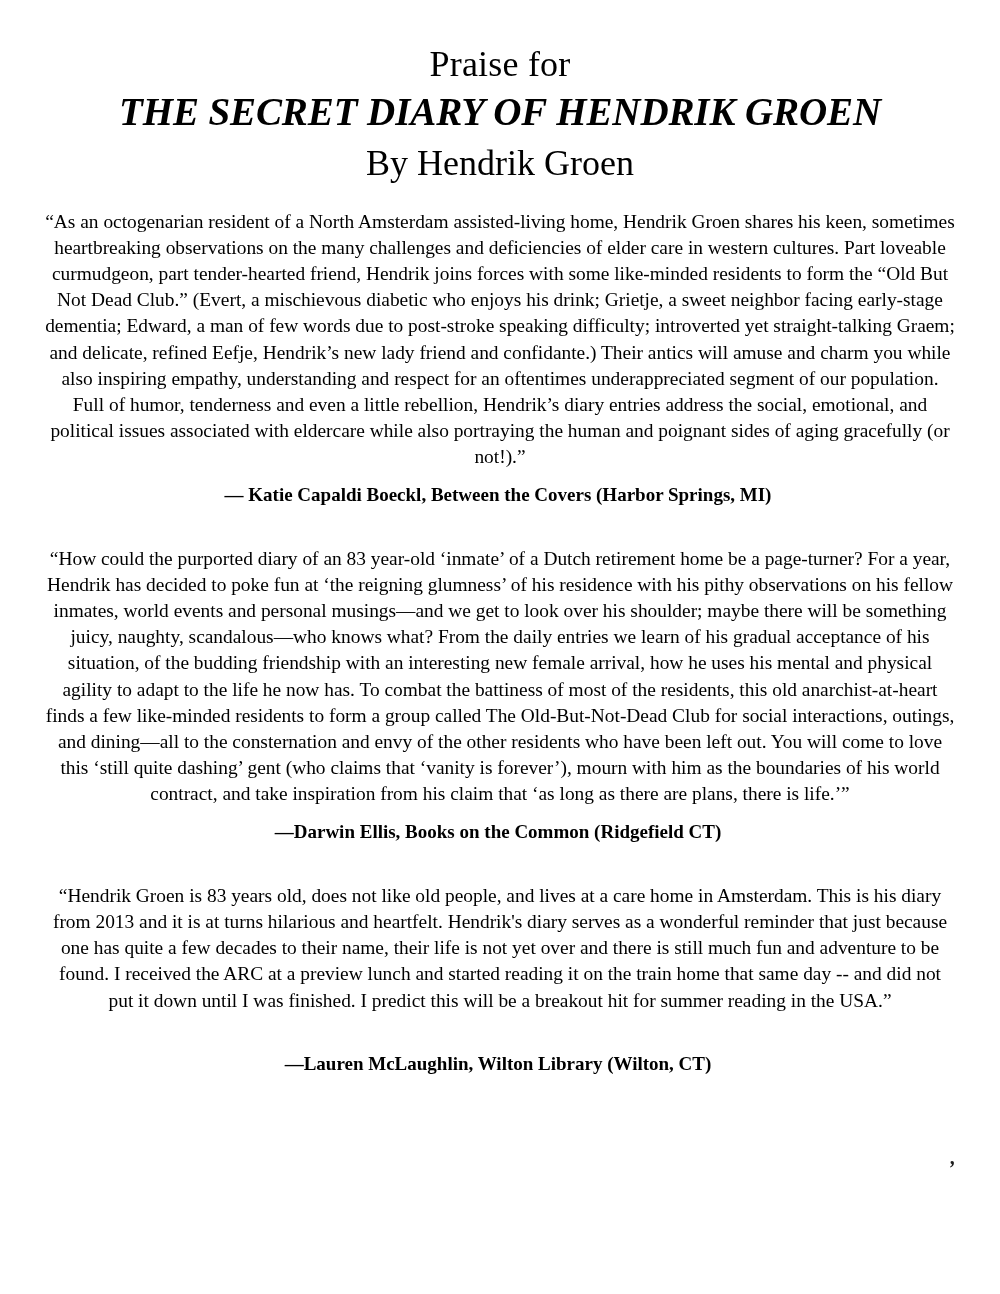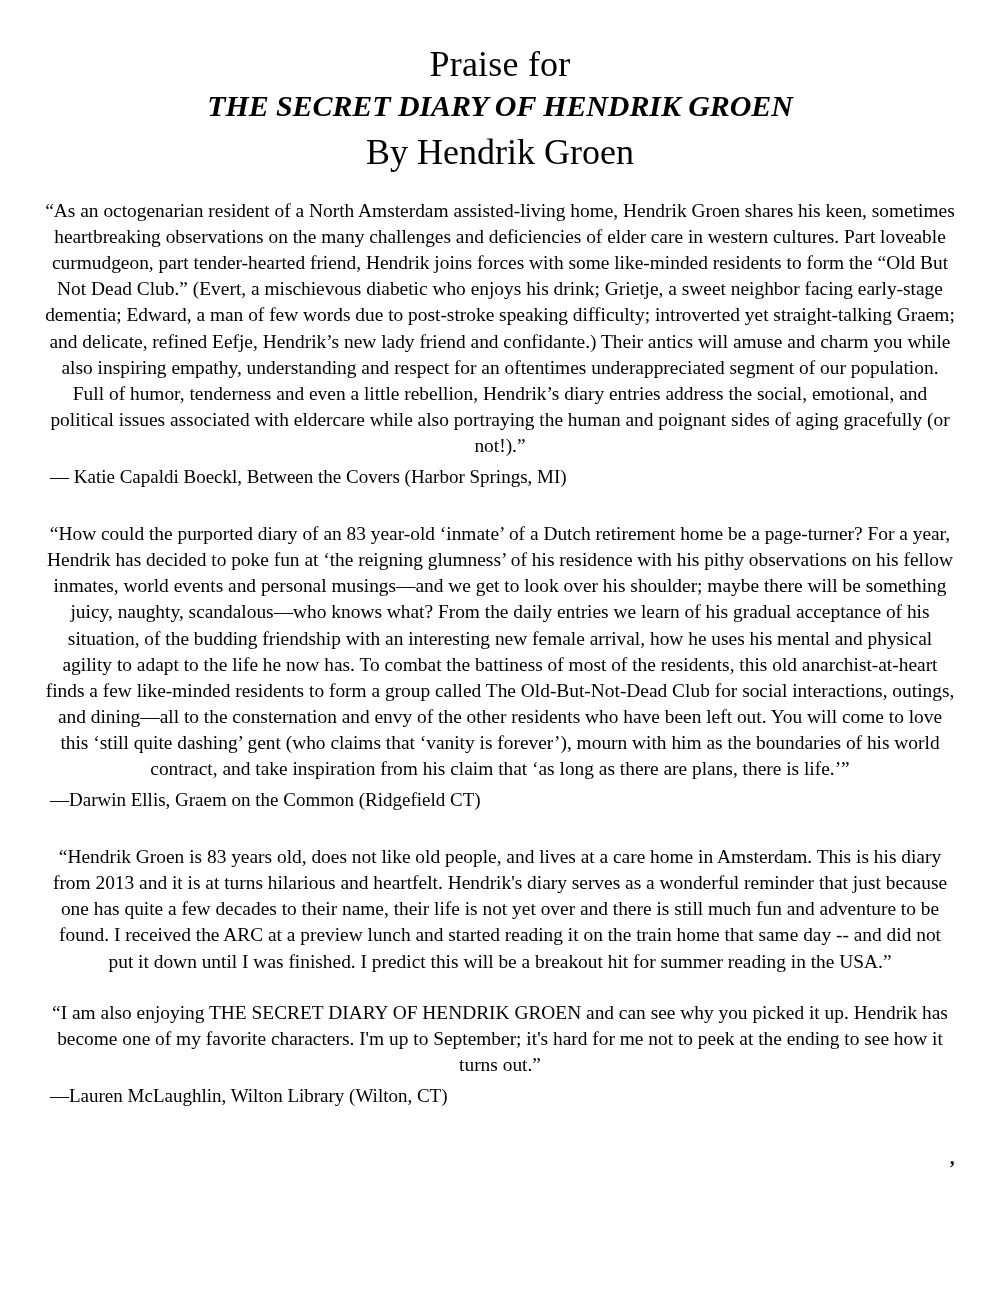--- a/index.html
+++ b/index.html
@@ -33,21 +33,21 @@
   }
   .praise-for {
     font-size: 36px;
     font-weight: normal;
     font-style: normal;
     line-height: 1.12;
     letter-spacing: 0.2px;
     margin: 0;
   }
   .book-title {
-    font-size: 30px;
+    font-size: 39px;
     font-weight: bold;
     font-style: italic;
     line-height: 1.22;
     letter-spacing: -0.1px;
     margin: 4px 0 0 0;
     white-space: nowrap;
   }
   .byline {
     font-size: 36px;
     font-weight: normal;
@@ -65,23 +65,23 @@
   .review-body {
     font-size: 19.4px;
     line-height: 26.1px;
     text-align: center;
     margin: 0;
     -webkit-font-smoothing: antialiased;
   }
   .review-attrib {
     font-size: 19px;
     line-height: 26.1px;
-    font-weight: normal;
-    text-align: left;
-    margin: 5px;
+    font-weight: bold;
+    text-align: center;
+    margin: 12px;
     padding-right: 4px;
   }
   .gap-1 { height: 26px; }
   .gap-2 { height: 26px; }
   .gap-3 { height: 25px; }
 
   
   .ink-artifact {
     position: absolute;
     left: 948px;
@@ -113,33 +113,32 @@
 
       <div class="review">
         <p class="review-body">“As an octogenarian resident of a North Amsterdam assisted-living home, Hendrik Groen shares his keen, sometimes heartbreaking observations on the many challenges and deficiencies of elder care in western cultures. Part loveable curmudgeon, part tender-hearted friend, Hendrik joins forces with some like-minded residents to form the “Old But Not Dead Club.” (Evert, a mischievous diabetic who enjoys his drink; Grietje, a sweet neighbor facing early-stage dementia; Edward, a man of few words due to post-stroke speaking difficulty; introverted yet straight-talking Graem; and delicate, refined Eefje, Hendrik’s new lady friend and confidante.) Their antics will amuse and charm you while also inspiring empathy, understanding and respect for an oftentimes underappreciated segment of our population. Full of humor, tenderness and even a little rebellion, Hendrik’s diary entries address the social, emotional, and political issues associated with eldercare while also portraying the human and poignant sides of aging gracefully (or not!).”</p>
         <p class="review-attrib">— Katie Capaldi Boeckl, Between the Covers (Harbor Springs, MI)</p>
       </div>
 
       <div class="gap-1"></div>
 
       <div class="review">
         <p class="review-body">“How could the purported diary of an 83 year-old ‘inmate’ of a Dutch retirement home be a page-turner?  For a year, Hendrik has decided to poke fun at ‘the reigning glumness’ of his residence with his pithy observations on his fellow inmates, world events and personal musings—and we get to look over his shoulder; maybe there will be something juicy, naughty, scandalous—who knows what?  From the daily entries we learn of his gradual acceptance of his situation, of the budding friendship with an interesting new female arrival, how he uses his mental and physical agility to adapt to the life he now has.  To combat the battiness of most of the residents, this old anarchist-at-heart finds a few like-minded residents to form a group called The Old-But-Not-Dead Club for social interactions, outings, and dining—all to the consternation and envy of the other residents who have been left out. You will come to love this ‘still quite dashing’ gent (who claims that ‘vanity is forever’), mourn with him as the boundaries of his world contract, and take inspiration from his claim that ‘as long as there are plans, there is life.’”</p>
-        <p class="review-attrib">—Darwin Ellis, Graem on the Common (Ridgefield CT)</p>
+        <p class="review-attrib">—Darwin Ellis, Books on the Common (Ridgefield CT)</p>
       </div>
 
       <div class="gap-2"></div>
 
       <div class="review">
         <p class="review-body">“Hendrik Groen is 83 years old, does not like old people, and lives at a care home in Amsterdam. This is his diary from 2013 and it is at turns hilarious and heartfelt. Hendrik's diary serves as a wonderful reminder that just because one has quite a few decades to their name, their life is not yet over and there is still much fun and adventure to be found. I received the ARC at a preview lunch and started reading it on the train home that same day -- and did not put it down until I was finished. I predict this will be a breakout hit for summer reading in the USA.”</p>
       </div>
 
       <div class="gap-3"></div>
 
       <div class="review">
-        <p class="review-body">“I am also enjoying THE SECRET DIARY OF HENDRIK GROEN and can see why you picked it up.  Hendrik has become one of my favorite characters.  I'm up to September; it's hard for me not to peek at the ending to see how it turns out.”</p>
         <p class="review-attrib">—Lauren McLaughlin, Wilton Library (Wilton, CT)</p>
       </div>
 
     </div>
   </div>
 
   <div class="ink-artifact">’</div>
 
 </div>
 

